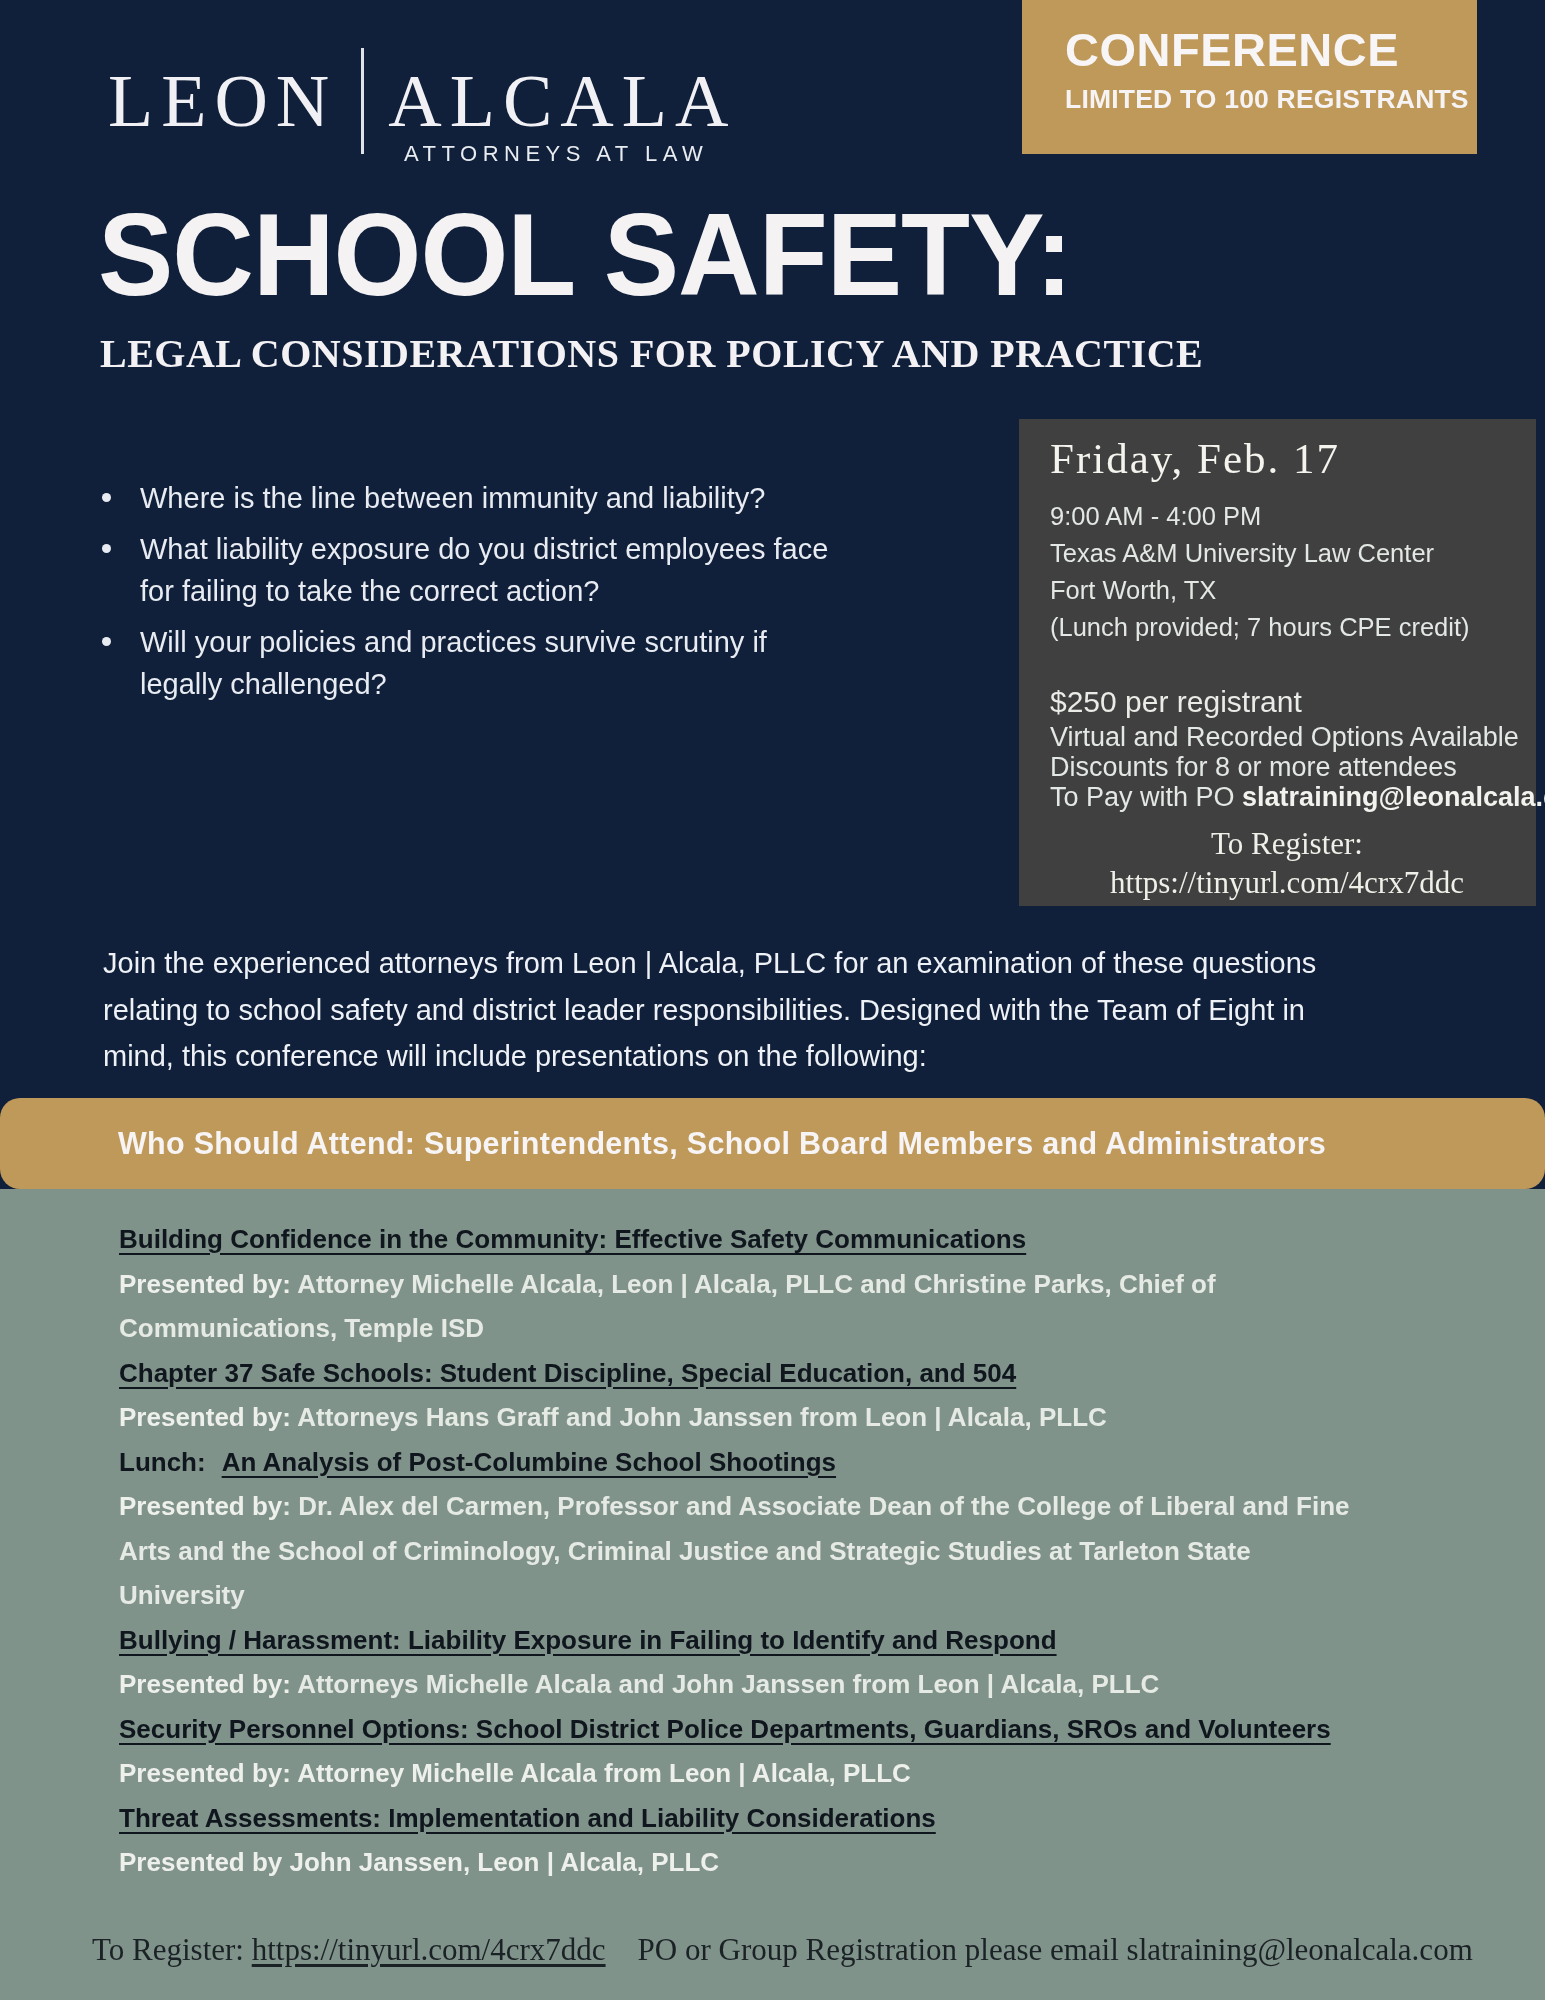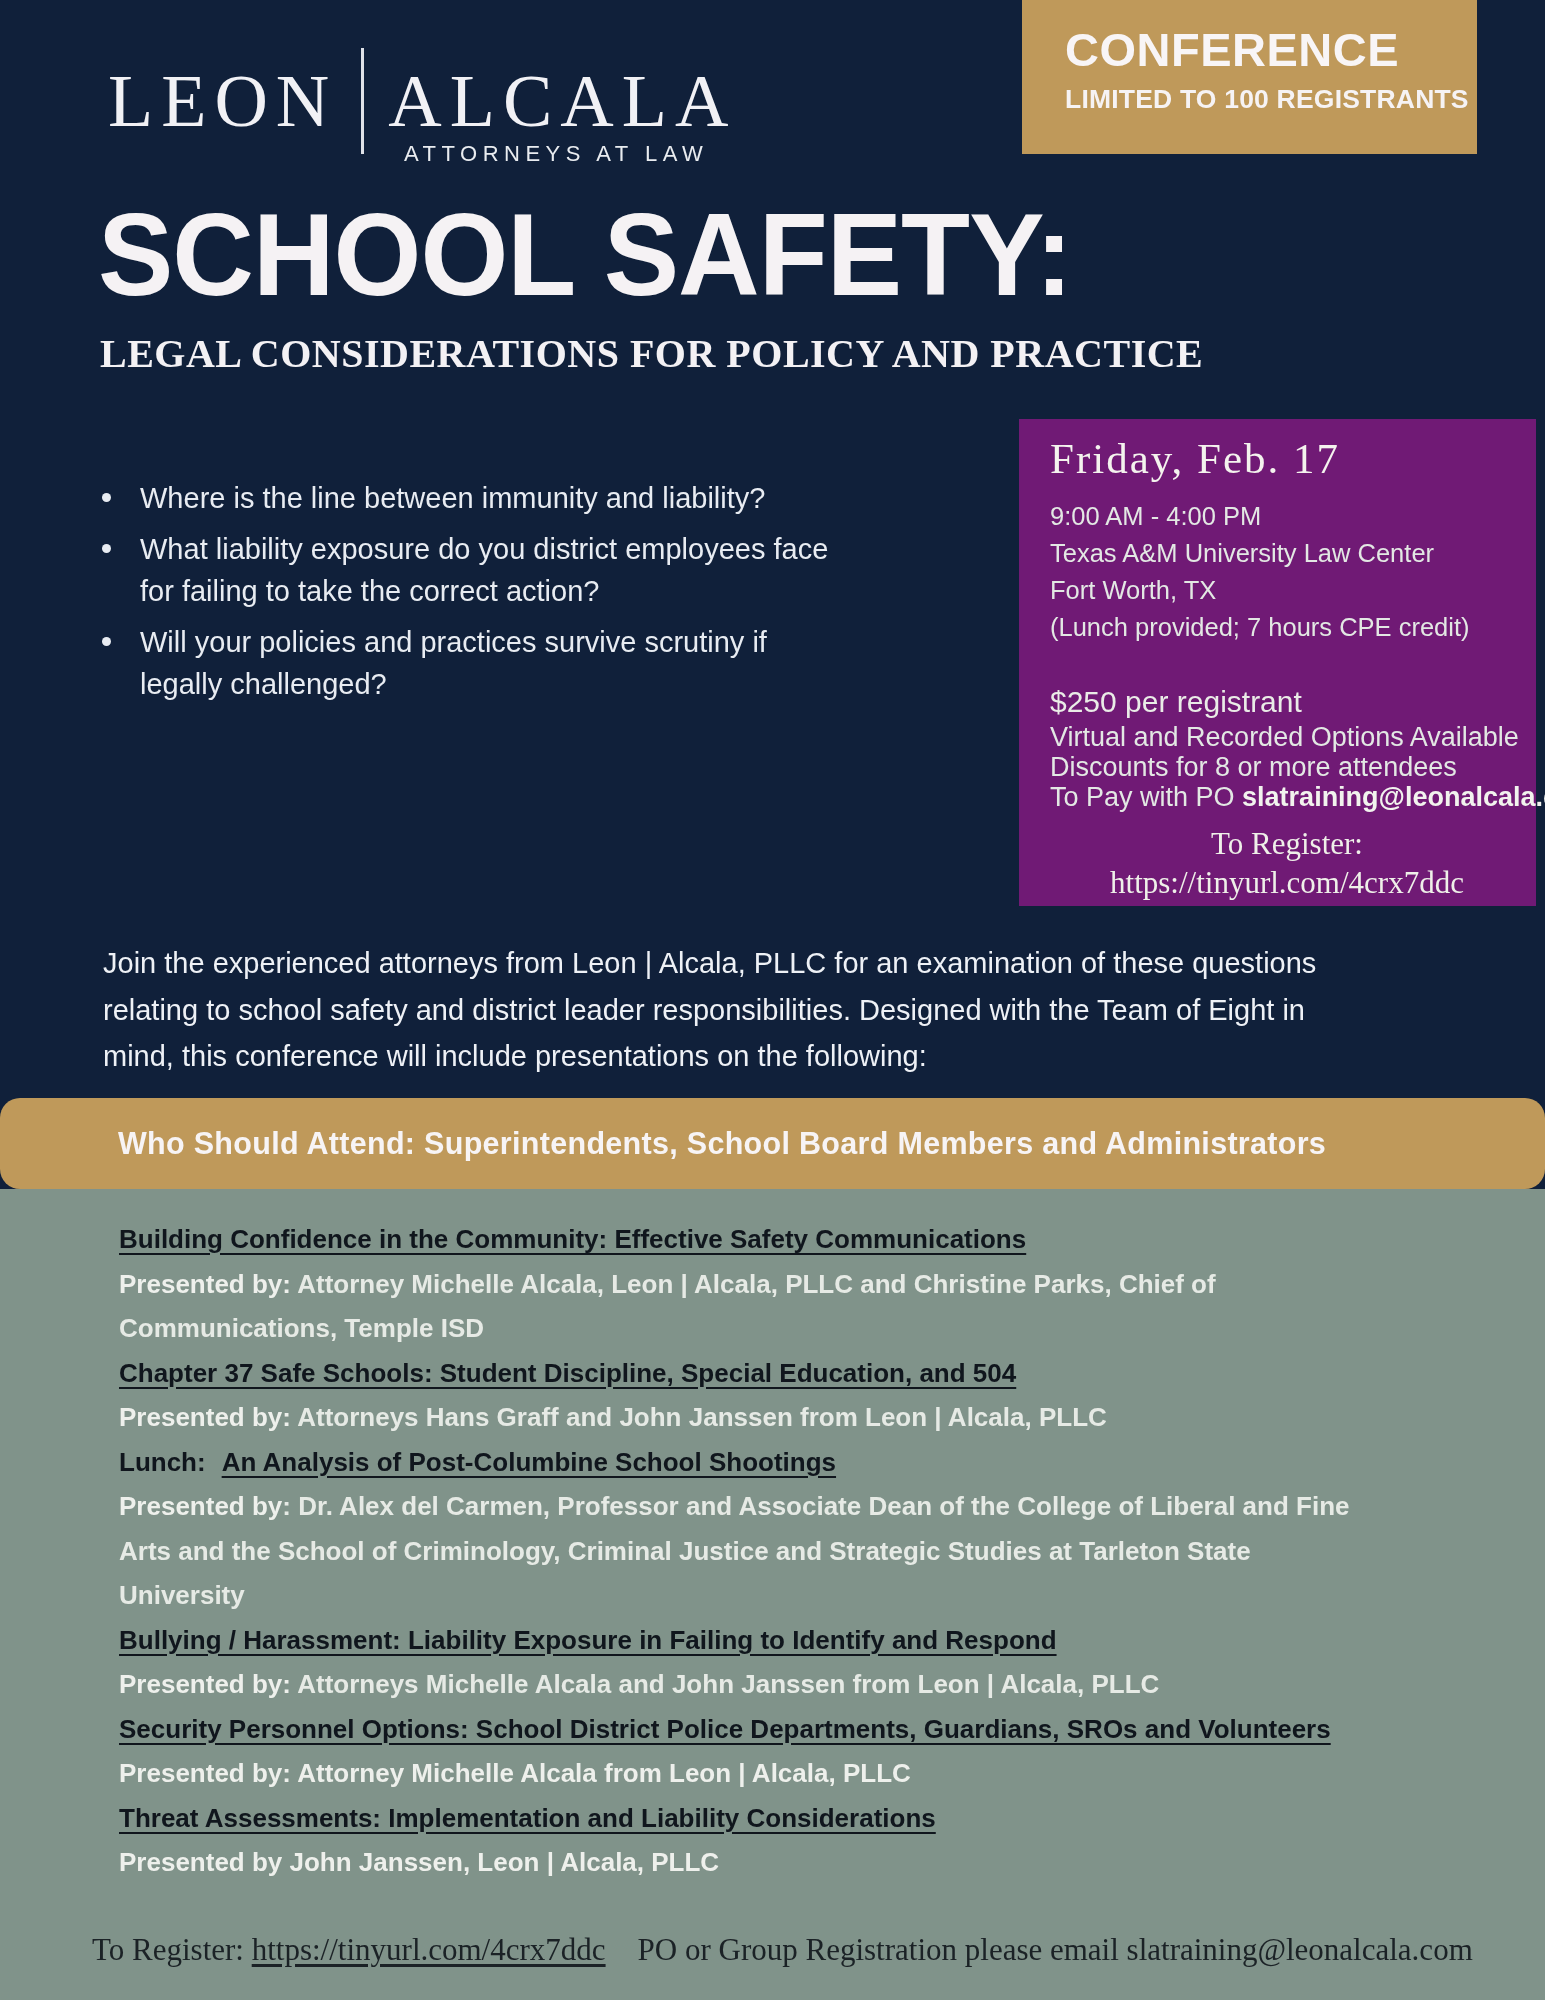--- a/index.html
+++ b/index.html
@@ -54,21 +54,21 @@
     color:#e8ecf2; line-height:42px; margin-bottom:9px;
   }
   .bullets li::before {
     content:""; position:absolute; left:2px; top:16px; width:9px; height:9px;
     border-radius:50%; background:#e8ecf2;
   }
 
   
   .event-box {
     position:absolute; left:1019px; top:419px; width:517px; height:487px;
-    background:#701a75; padding:14px 6px 0 31px; color:#e5e9e4;
+    background:#404040; padding:14px 6px 0 31px; color:#e5e9e4;
   }
   .ev-date {
     font-family:"Liberation Serif", serif; font-size:43px; letter-spacing:2px;
     color:#f4f3ee; line-height:1.2; margin-bottom:13px; white-space:nowrap;
   }
   .ev-line { font-size:25.5px; font-weight:300; line-height:37px; color:#e3e8e4; white-space:nowrap; }
   .ev-gap { height:36px; }
   .ev-price { font-size:30px; font-weight:300; line-height:40px; color:#eaece7; }
   .ev-small { font-size:27px; font-weight:300; line-height:30px; color:#e3e8e4; white-space:nowrap; }
   .ev-small b { font-weight:bold; color:#f2f3ee; }

